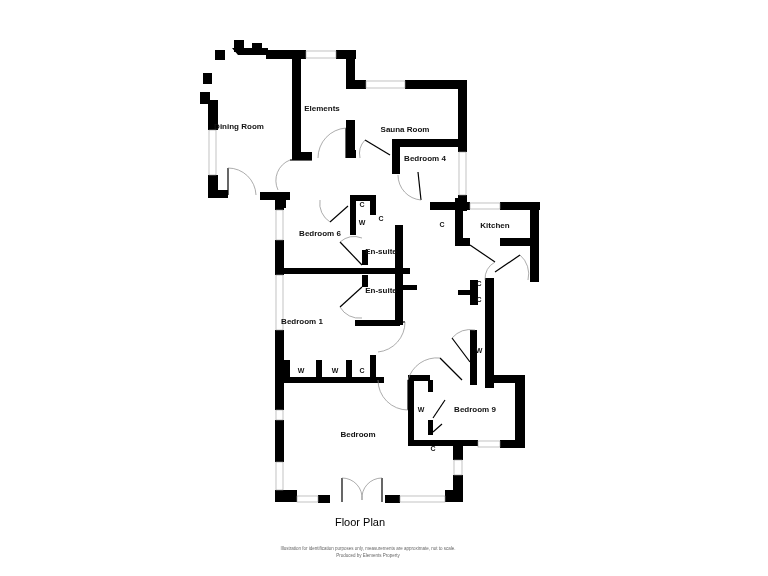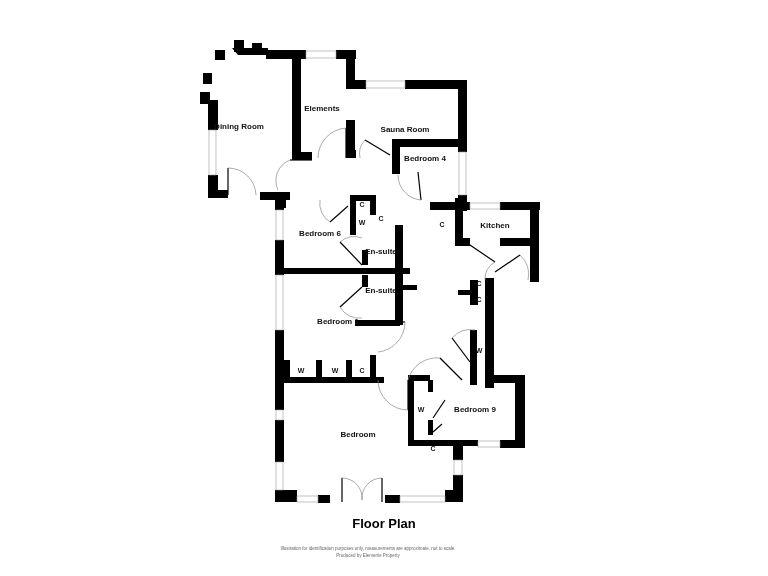--- a/index.html
+++ b/index.html
@@ -1,20 +1,20 @@
 <!DOCTYPE html>
 <html><head>
 <meta charset="utf-8">
 <style>
   html,body{margin:0;padding:0;background:#fff;}
   body{width:768px;height:576px;position:relative;overflow:hidden;font-family:"Liberation Sans",sans-serif;}
   .plan{position:absolute;left:0;top:0;width:768px;height:576px;}
   .lbl{position:absolute;font-size:8px;font-weight:bold;color:#111;white-space:nowrap;transform:translate(-50%,-50%);}
   .sm{font-size:7px;}
-  .title{position:absolute;left:384px;top:516px;font-size:13px;font-weight:bold;transform:translateX(-50%);}
+  .title{position:absolute;left:360px;top:516px;font-size:11px;font-weight:normal;transform:translateX(-50%);}
   .disc{position:absolute;left:368px;top:545px;transform:translateX(-50%);font-size:4.5px;color:#666;text-align:center;line-height:7px;white-space:nowrap;}
 </style>
 </head>
 <body>
 
 <svg class="plan" viewBox="0 0 768 576" xmlns="http://www.w3.org/2000/svg">
   <g fill="#000">
 
     <path d="M232,48 L268,48 L268,55 L238,55 Z"></path>
     <rect x="234" y="40" width="10" height="12"></rect>
@@ -153,21 +153,21 @@
 </svg>
 
 <div class="lbl" style="left:239px;top:126px">Dining Room</div>
 <div class="lbl" style="left:322px;top:108px">Elements</div>
 <div class="lbl" style="left:405px;top:129px">Sauna Room</div>
 <div class="lbl" style="left:425px;top:158px">Bedroom 4</div>
 <div class="lbl" style="left:495px;top:225px">Kitchen</div>
 <div class="lbl" style="left:320px;top:233px">Bedroom 6</div>
 <div class="lbl" style="left:381px;top:251px">En-suite</div>
 <div class="lbl" style="left:381px;top:290px">En-suite</div>
-<div class="lbl" style="left:338px;top:321px">Bedroom 1</div>
+<div class="lbl" style="left:302px;top:321px">Bedroom 1</div>
 <div class="lbl" style="left:475px;top:409px">Bedroom 9</div>
 <div class="lbl" style="left:358px;top:434px">Bedroom</div>
 
 <div class="lbl sm" style="left:362px;top:204px">C</div>
 <div class="lbl sm" style="left:362px;top:222px">W</div>
 <div class="lbl sm" style="left:381px;top:218px">C</div>
 <div class="lbl sm" style="left:442px;top:224px">C</div>
 <div class="lbl sm" style="left:479px;top:283px">C</div>
 <div class="lbl sm" style="left:479px;top:299px">C</div>
 <div class="lbl sm" style="left:479px;top:350px">W</div>

